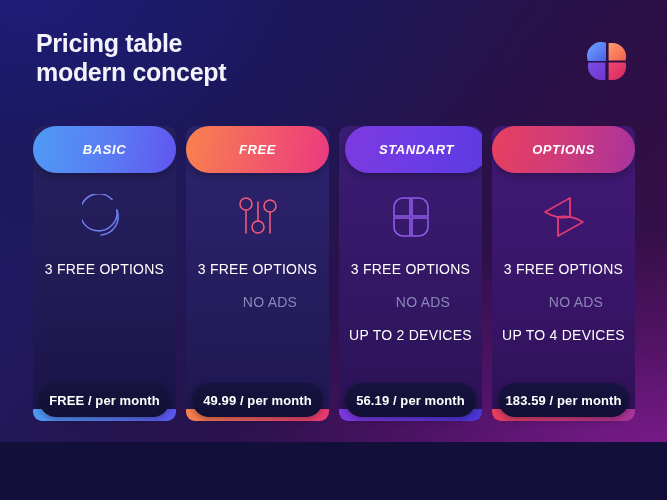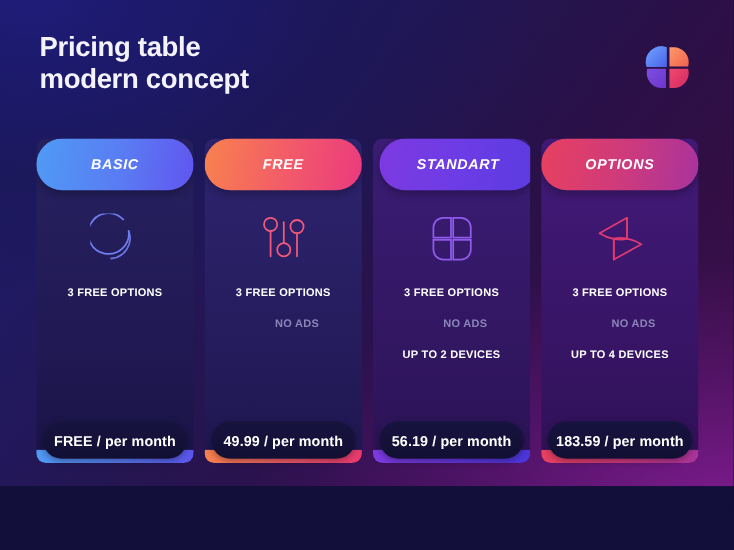--- a/index.html
+++ b/index.html
@@ -96,22 +96,22 @@
     align-items: center;
     justify-content: center;
   }
   .features {
     width: 100%;
     display: flex;
     flex-direction: column;
     align-items: center;
   }
   .feature {
-    font-size: 10px;
-    font-weight: bold;
+    font-size: 14px;
+    font-weight: normal;
     letter-spacing: 0.25px;
     margin-bottom: 17px;
     text-align: left;
   }
   .feature.on  { color: #ffffff; }
   .feature.off { color: #8b86b8; padding-left: 25px; }
   .grad-bar {
     position: absolute;
     left: 0;
     right: 0;

